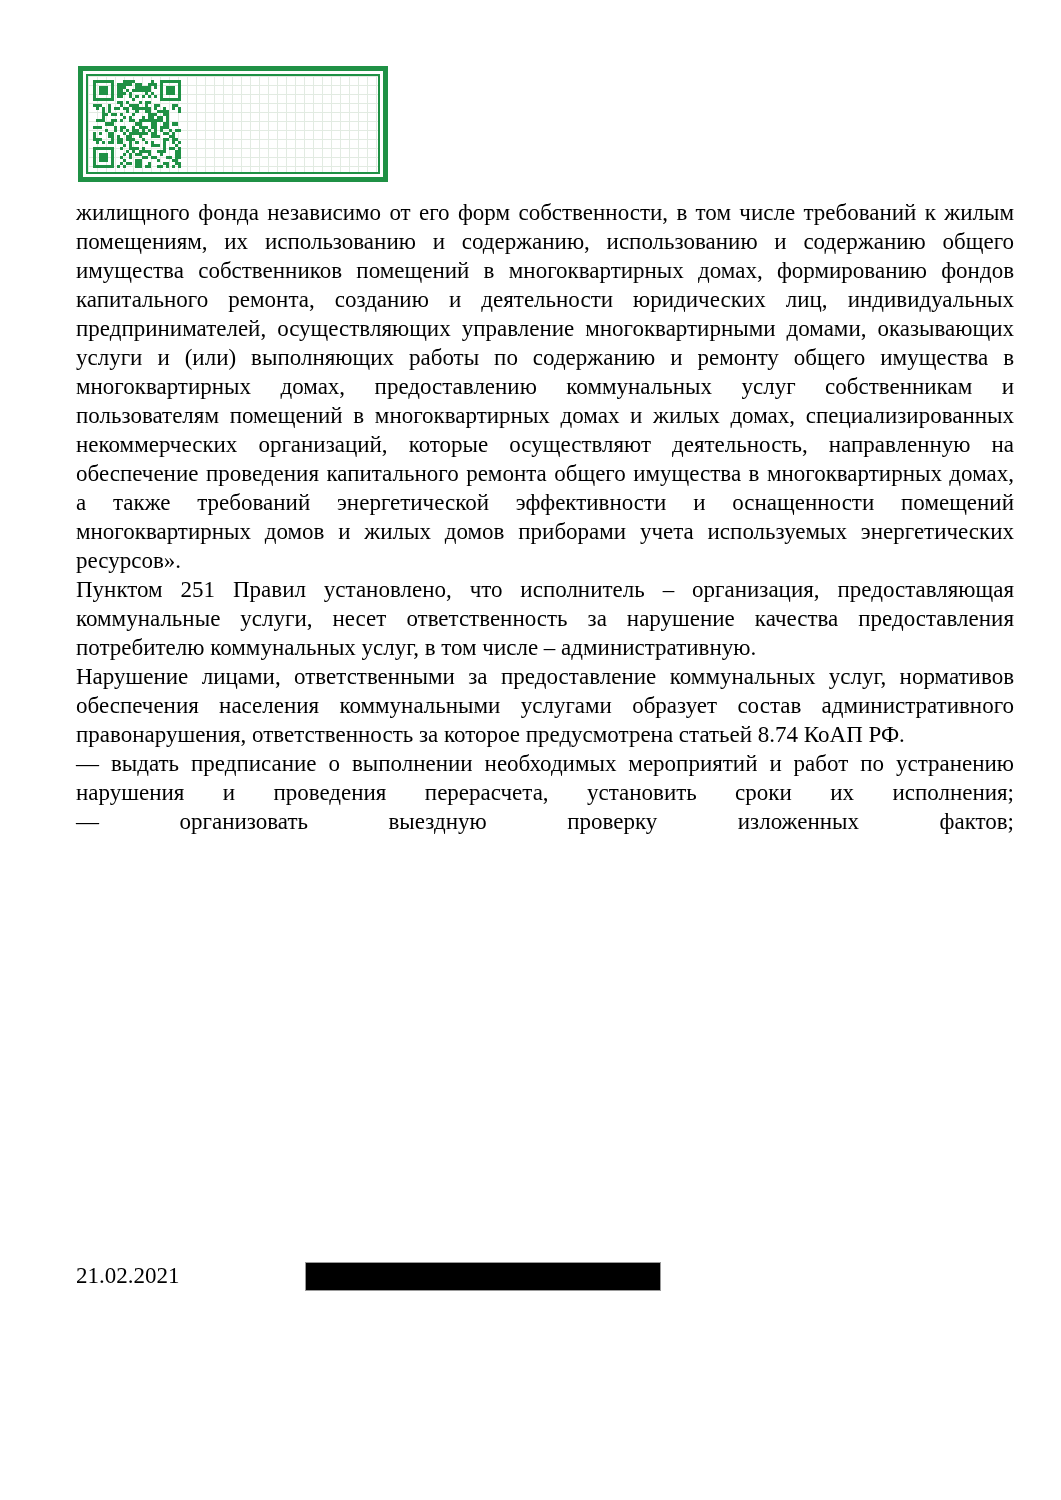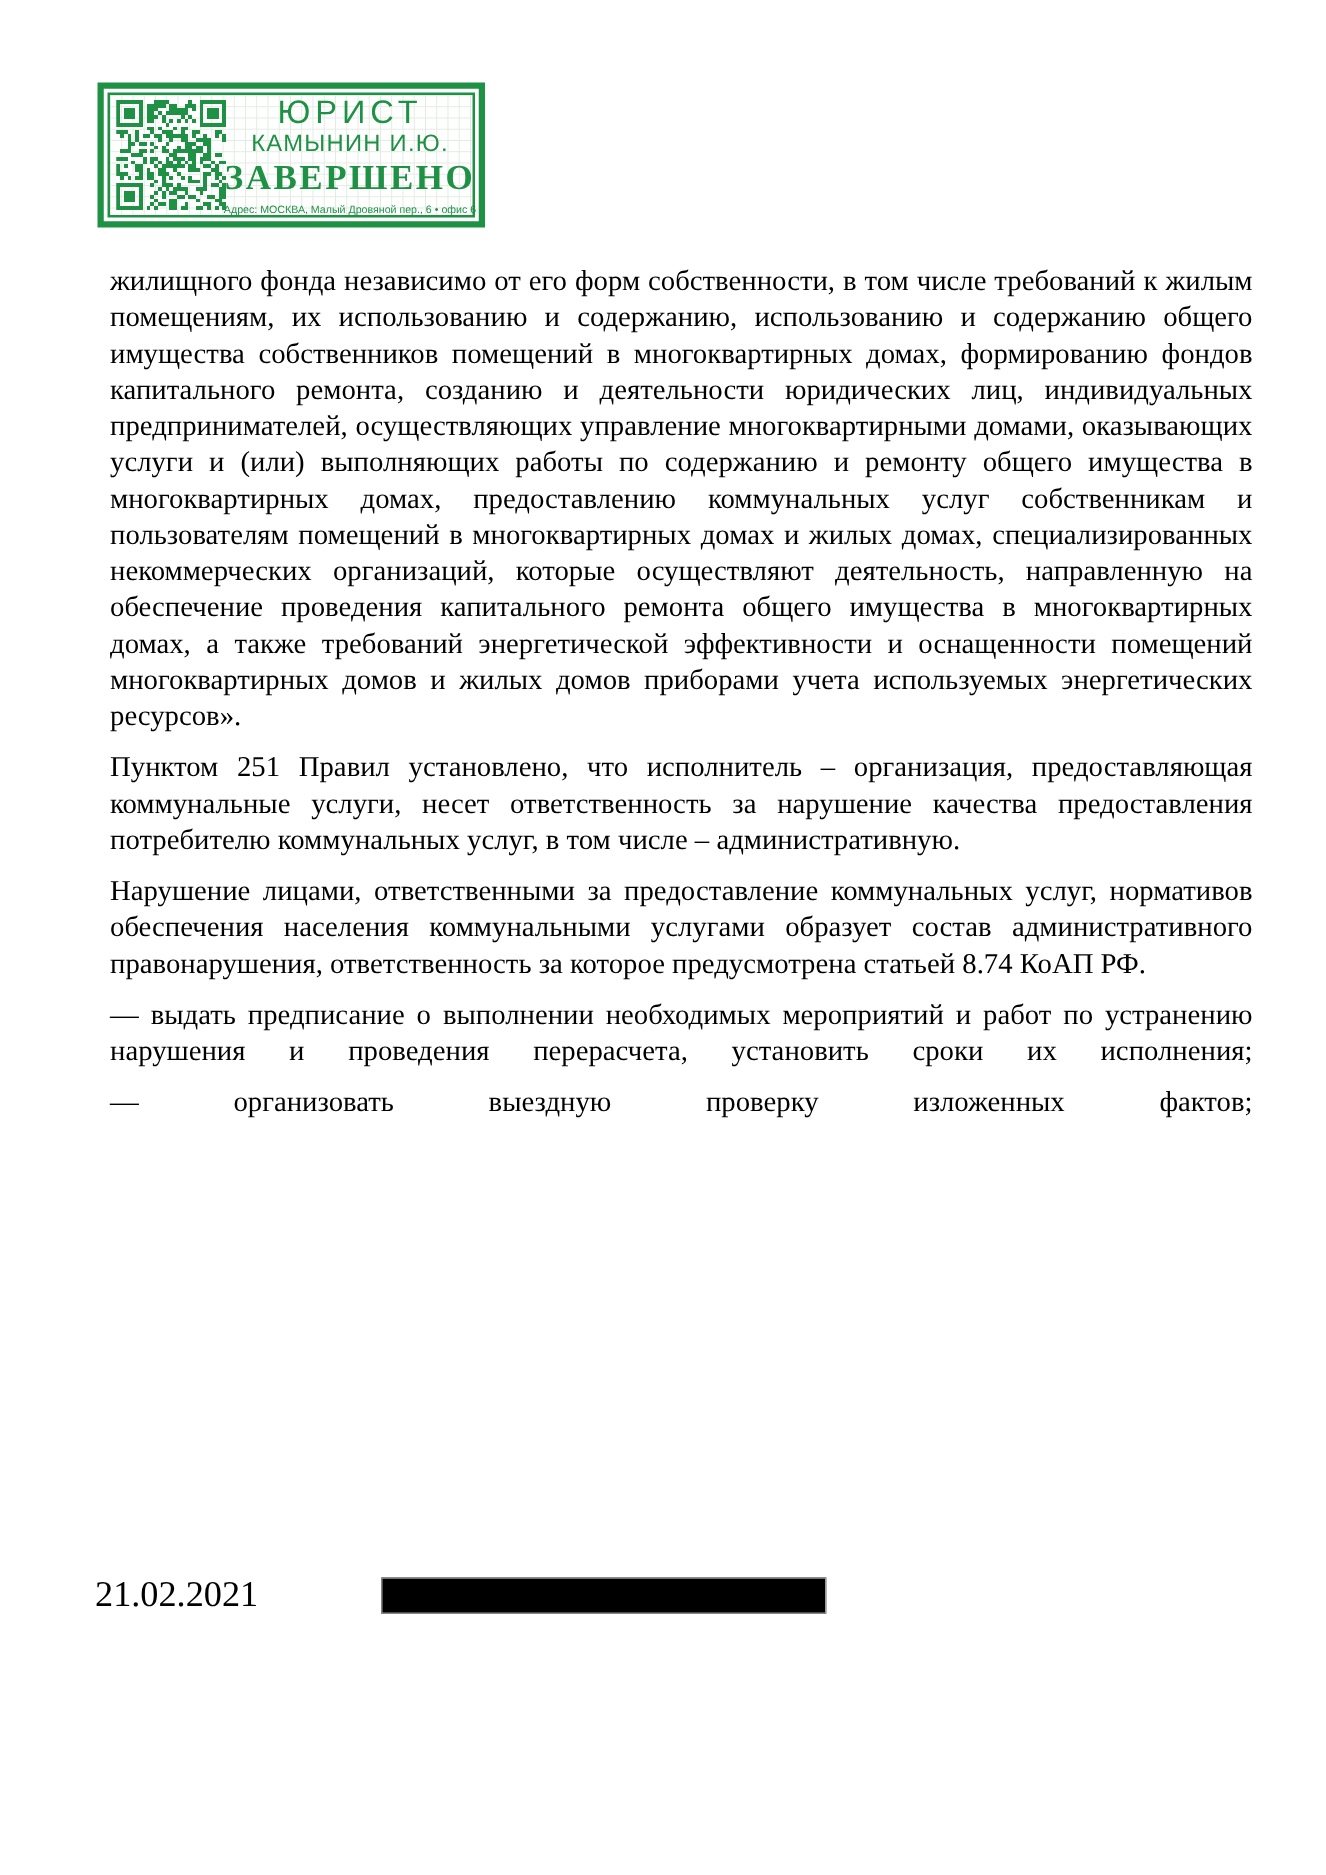--- a/index.html
+++ b/index.html
@@ -31,26 +31,26 @@
   .stamp-name{ font-family:"Liberation Sans", sans-serif; font-size:19px; letter-spacing:1px; color:var(--green); margin-top:3px; white-space:nowrap; }
   .stamp-status{ font-family:"Liberation Serif", serif; font-weight:bold; font-size:28px; letter-spacing:2px; color:var(--green); margin-top:4px; white-space:nowrap; }
   .stamp-address{ font-family:"Liberation Sans", sans-serif; font-size:8.5px; color:var(--green); margin-top:5px; white-space:nowrap; }
 
   
   .doc-body{
     position:absolute; left:76px; top:198px; width:938px;
     font-size:23px; line-height:29px; text-align:justify;
     hyphens:none;
   }
-  .doc-body p{ margin:12px; }
+  .doc-body p{ margin:0; }
   .doc-body p.stretch{ text-align-last:justify; }
 
   
   .doc-footer{ position:absolute; left:76px; top:1261px; width:938px; height:32px; }
-  .doc-date{ font-size:29px; line-height:30px; }
+  .doc-date{ font-size:23px; line-height:30px; }
   .redaction{
     position:absolute; left:229px; top:1px; width:356px; height:29px;
     background:var(--redaction); border:1px solid #9a9a9a;
   }
 </style>
 </head>
 <body>
 
 <div class="page">
 
@@ -447,26 +447,20 @@
           <rect x="14" y="28" width="1" height="1"></rect>
           <rect x="15" y="28" width="1" height="1"></rect>
           <rect x="17" y="28" width="1" height="1"></rect>
           <rect x="18" y="28" width="1" height="1"></rect>
           <rect x="21" y="28" width="1" height="1"></rect>
           <rect x="22" y="28" width="1" height="1"></rect>
           <rect x="24" y="28" width="1" height="1"></rect>
           <rect x="26" y="28" width="1" height="1"></rect>
           <rect x="28" y="28" width="1" height="1"></rect>
         </svg>
-      <div class="stamp-text">
-        <div class="stamp-title">ЮРИСТ</div>
-        <div class="stamp-name">КАМЫНИН И.Ю.</div>
-        <div class="stamp-status">ЗАВЕРШЕНО</div>
-        <div class="stamp-address">Адрес: МОСКВА, Малый Дровяной пер., 6 • офис 6</div>
-      </div>
     </div>
   </div>
 
   <div class="doc-body">
     <p>жилищного фонда независимо от его форм собственности, в том числе требований к жилым помещениям, их использованию и содержанию, использованию и содержанию общего имущества собственников помещений в многоквартирных домах, формированию фондов капитального ремонта, созданию и деятельности юридических лиц, индивидуальных предпринимателей, осуществляющих управление многоквартирными домами, оказывающих услуги и (или) выполняющих работы по содержанию и ремонту общего имущества в многоквартирных домах, предоставлению коммунальных услуг собственникам и пользователям помещений в многоквартирных домах и жилых домах, специализированных некоммерческих организаций, которые осуществляют деятельность, направленную на обеспечение проведения капитального ремонта общего имущества в многоквартирных домах, а также требований энергетической эффективности и оснащенности помещений многоквартирных домов и жилых домов приборами учета используемых энергетических ресурсов».</p>
     <p>Пунктом 251 Правил установлено, что исполнитель – организация, предоставляющая коммунальные услуги, несет ответственность за нарушение качества предоставления потребителю коммунальных услуг, в том числе – административную.</p>
     <p>Нарушение лицами, ответственными за предоставление коммунальных услуг, нормативов обеспечения населения коммунальными услугами образует состав административного правонарушения, ответственность за которое предусмотрена статьей 8.74 КоАП РФ.</p>
     <p class="stretch">— выдать предписание о выполнении необходимых мероприятий и работ по устранению нарушения и проведения перерасчета, установить сроки их исполнения;</p>
     <p class="stretch">— организовать выездную проверку изложенных фактов;</p>
   </div>

